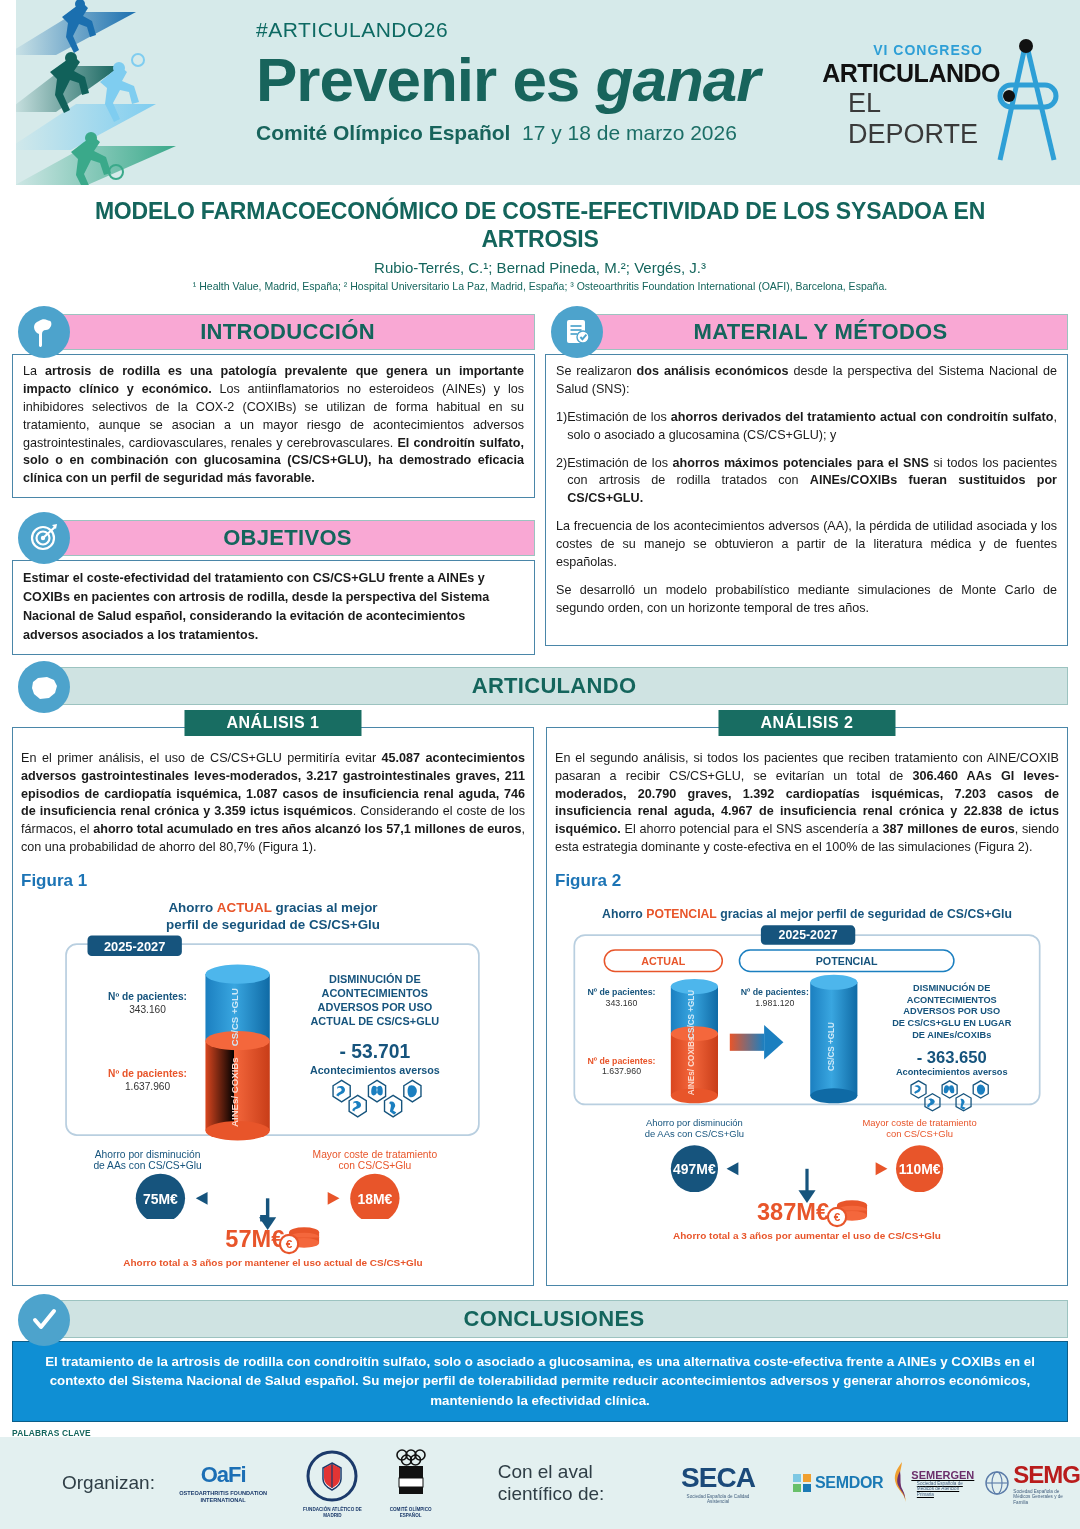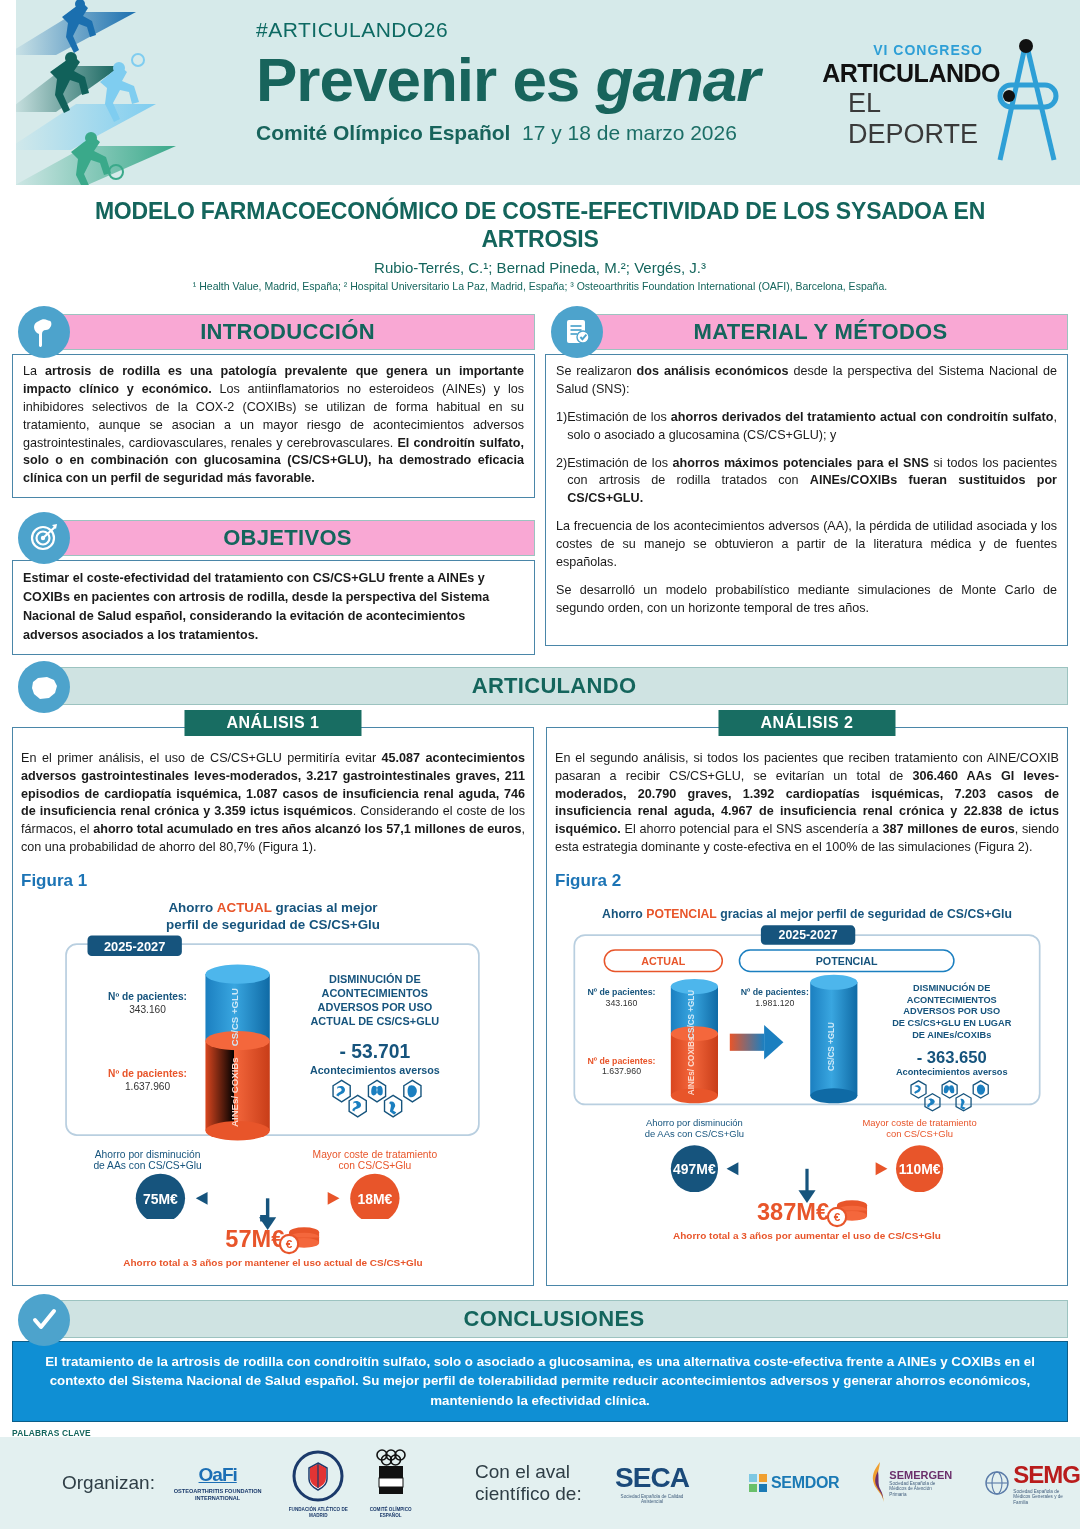--- a/index.html
+++ b/index.html
@@ -125,21 +125,21 @@
 
   
   .footer {
     position:absolute; left:0; bottom:0; width:1080px; height:92px;
     background:#e3f0f0; display:flex; align-items:center;
   }
   .foot-label { font-size:19px; color:#2f3e46; }
   .logo-row { display:flex; align-items:center; gap:14px; }
   .logo { display:flex; flex-direction:column; align-items:center; }
   .logo-cap { font-size:5.6px; color:#1b3a6b; font-weight:700; text-align:center; line-height:1.25; margin-top:2px;}
-  .oafi-txt { font-size:19px; font-weight:800; color:#1c6fb5; letter-spacing:-1px;text-decoration:underline;}
+  .oafi-txt { font-size:22px; font-weight:800; color:#1c6fb5; letter-spacing:-1px;}
   .seca-txt { font-size:28px; font-weight:700; color:#1b4a7a; letter-spacing:-1px;}
   .semdor-txt { font-size:16px; font-weight:700; color:#1b7ab5; letter-spacing:-.3px;}
   .semg-txt { font-size:24px; font-weight:700; color:#b91c1c; letter-spacing:-1px;text-align:center;}
   .semergen-txt { font-size:11px; font-weight:700; color:#6b2f6b;}
   .tiny { font-size:4.6px; color:#44607f; text-align:center; line-height:1.2; }
 </style>
 </head>
 <body>
 
 <div class="poster">
@@ -594,21 +594,21 @@
             </svg>
             <span></span>
 
           <span class="logo-cap" style="font-size:4.6px;">COMITÉ OLÍMPICO ESPAÑOL</span>
         </div>
       </div>
     </div>
 
     <div style="display:flex;align-items:center;gap:22px;margin-left:58px;">
       <span class="foot-label">Con el aval científico de:</span>
-      <div class="logo-row" style="gap:32px;">
+      <div class="logo-row" style="gap:10px;">
 
         <div class="logo">
           <span class="seca-txt">SECA</span>
           <span class="tiny" style="max-width:66px;">Sociedad Española de Calidad Asistencial</span>
         </div>
 
         <div class="logo" style="flex-direction:row;align-items:center;gap:4px;margin-left:28px;">
           <svg width="18" height="18" viewBox="0 0 18 18">
             <rect x="0" y="0" width="8" height="8" fill="#7ec8e3"></rect>
               <rect x="10" y="0" width="8" height="8" fill="#f0a030"></rect>
@@ -616,21 +616,21 @@
               <rect x="10" y="10" width="8" height="8" fill="#1b7ab5"></rect>
           </svg>
           <span class="semdor-txt">SEMDOR</span>
         </div>
 
         <div class="logo" style="flex-direction:row;align-items:center;gap:2px;">
           <svg width="16" height="44" viewBox="0 0 16 44">
             <path d="M9 1 c-6 8 -9 14 -6 22 c2 6 8 9 10 18 c-1 -10 -6 -13 -7 -19 c-1 -6 2 -12 3 -21z" fill="#f0a030"></path>
             <path d="M7 10 c-3 6 -4 11 -1 16 c2 4 5 6 6 12 c0 -7 -3 -9 -4 -13 c-1 -4 0 -9 -1 -15z" fill="#6b2f6b"></path>
           </svg>
-          <div style="display:flex;flex-direction:column;align-items:flex-start;">
+          <div style="display:flex;flex-direction:column;align-items:center;text-decoration:underline;">
             <span class="semergen-txt">SEMERGEN</span>
             <span class="tiny" style="max-width:52px;text-align:left;">Sociedad Española de Médicos de Atención Primaria</span>
           </div>
         </div>
 
         <div class="logo" style="flex-direction:row;align-items:center;gap:3px;">
           <svg width="26" height="26" viewBox="0 0 26 26">
             <circle cx="13" cy="13" r="11" fill="none" stroke="#5a7ba8" stroke-width="1.4"></circle>
             <ellipse cx="13" cy="13" rx="5" ry="11" fill="none" stroke="#5a7ba8" stroke-width="1.1"></ellipse>
             <path d="M2 13 h22" stroke="#5a7ba8" stroke-width="1.1"></path>

